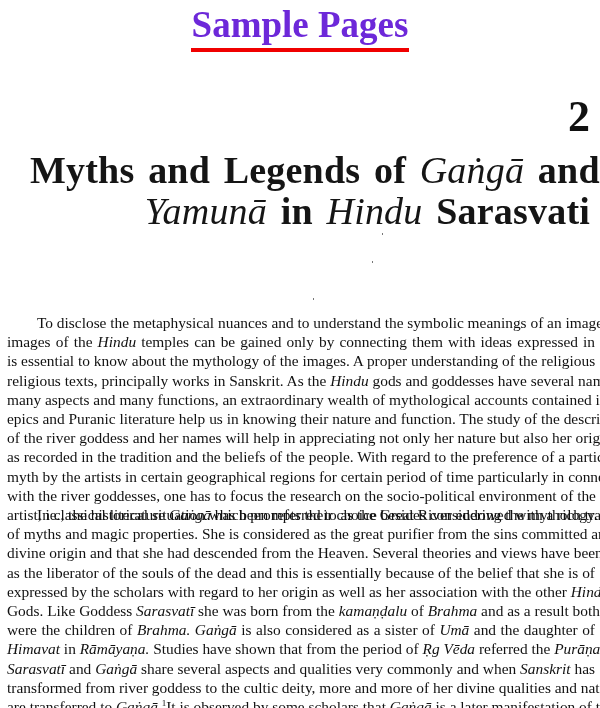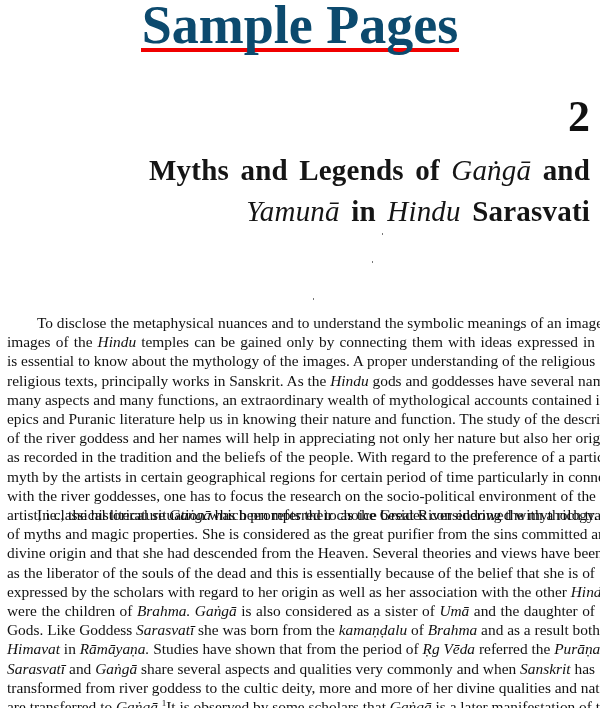--- a/index.html
+++ b/index.html
@@ -19,23 +19,23 @@
       position: absolute;
       top: 2px;
       left: 0;
       width: 600px;
       text-align: center;
     }
     .banner-title {
       display: inline-block;
       font-family: "Liberation Serif", serif;
       font-weight: bold;
-      font-size: 54px;
+      font-size: 37px;
       line-height: 46px;
-      color: #0c4a6e;
+      color: #6d28d9;
       border-bottom: 4px solid #f00000;
       padding: 0 1px 0 1px;
       letter-spacing: 0px;
     }
     .chapter-number {
       position: absolute;
       top: 92px;
       right: 10px;
       font-family: "Liberation Serif", serif;
       font-weight: bold;
@@ -44,21 +44,21 @@
       color: #111111;
     }
     .chapter-title {
       position: absolute;
       top: 150px;
       right: 10px;
       width: 560px;
       text-align: right;
       font-family: "Liberation Serif", serif;
       font-weight: bold;
-      font-size: 29px;
+      font-size: 38px;
       line-height: 41px;
       color: #151515;
       letter-spacing: 0.2px;
       word-spacing: 4px;
     }
     .chapter-title .it {
       font-style: italic;
       font-weight: normal;
     }
     .chapter-title .line {
@@ -135,19 +135,19 @@
     <span class="line-just"><span>with the river goddesses, one has to focus the research on the socio-political environment of the</span></span>
     <span class="line-last"><span>artist, ie., the historical situation which prompts their choice besides considering the mythology.</span></span>
   </div>
 
 <div class="body-text p2">
     <span class="line-just indent"><span>In classical literature </span><span class="it">Gaṅgā</span><span> has been referred to as the Great River endowed with a rich tradition</span></span>
     <span class="line-just"><span>of myths and magic properties. She is considered as the great purifier from the sins committed and</span></span>
     <span class="line-just"><span>divine origin and that she had descended from the Heaven. Several theories and views have been</span></span>
     <span class="line-just"><span>as the liberator of the souls of the dead and this is essentially because of the belief that she is of</span></span>
     <span class="line-just"><span>expressed by the scholars with regard to her origin as well as her association with the other </span><span class="it">Hindu</span></span>
+    <span class="line-just"><span>Gods. Like Goddess </span><span class="it">Sarasvatī</span><span> she was born from the </span><span class="it">kamaṇḍalu</span><span> of </span><span class="it">Brahma</span><span> and as a result both</span></span>
     <span class="line-just"><span>were the children of </span><span class="it">Brahma. Gaṅgā</span><span> is also considered as a sister of </span><span class="it">Umā</span><span> and the daughter of</span></span>
-    <span class="line-just"><span>Gods. Like Goddess </span><span class="it">Sarasvatī</span><span> she was born from the </span><span class="it">kamaṇḍalu</span><span> of </span><span class="it">Brahma</span><span> and as a result both</span></span>
     <span class="line-just"><span class="it">Himavat</span><span> in </span><span class="it">Rāmāyaṇa.</span><span> Studies have shown that from the period of </span><span class="it">Ṛg Vēda</span><span> referred the </span><span class="it">Purāṇas,</span></span>
     <span class="line-just"><span class="it">Sarasvatī</span><span> and </span><span class="it">Gaṅgā</span><span> share several aspects and qualities very commonly and when </span><span class="it">Sanskrit</span><span> has</span></span>
     <span class="line-just"><span>transformed from river goddess to the cultic deity, more and more of her divine qualities and nature</span></span>
     <span class="line-just"><span>are transferred to </span><span class="it">Gaṅgā.</span><sup class="fn">1</sup><span>It is observed by some scholars that </span><span class="it">Gaṅgā</span><span> is a later manifestation of the</span></span>
   </div>
 
 </body></html>

